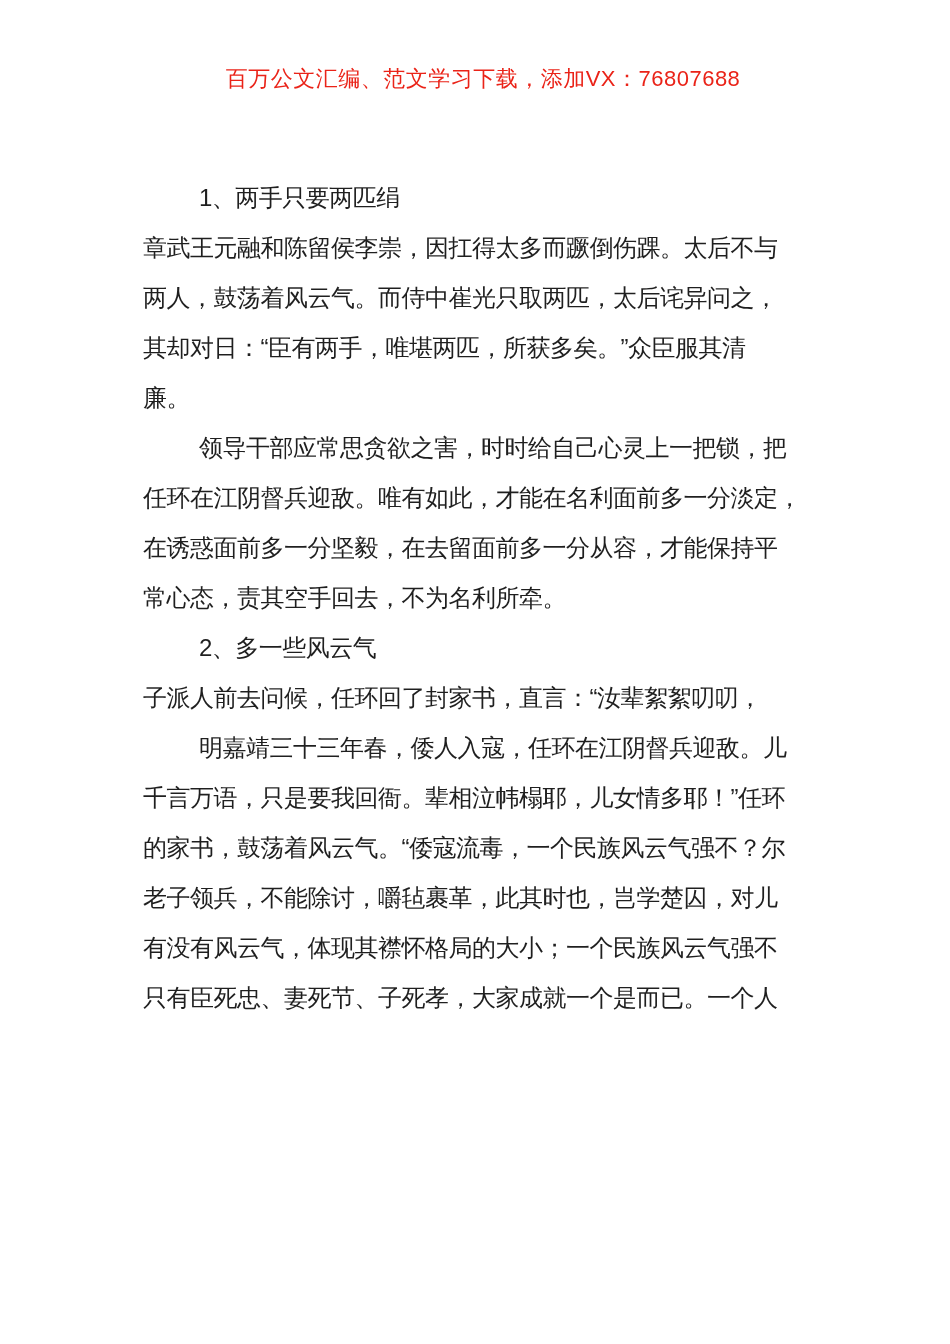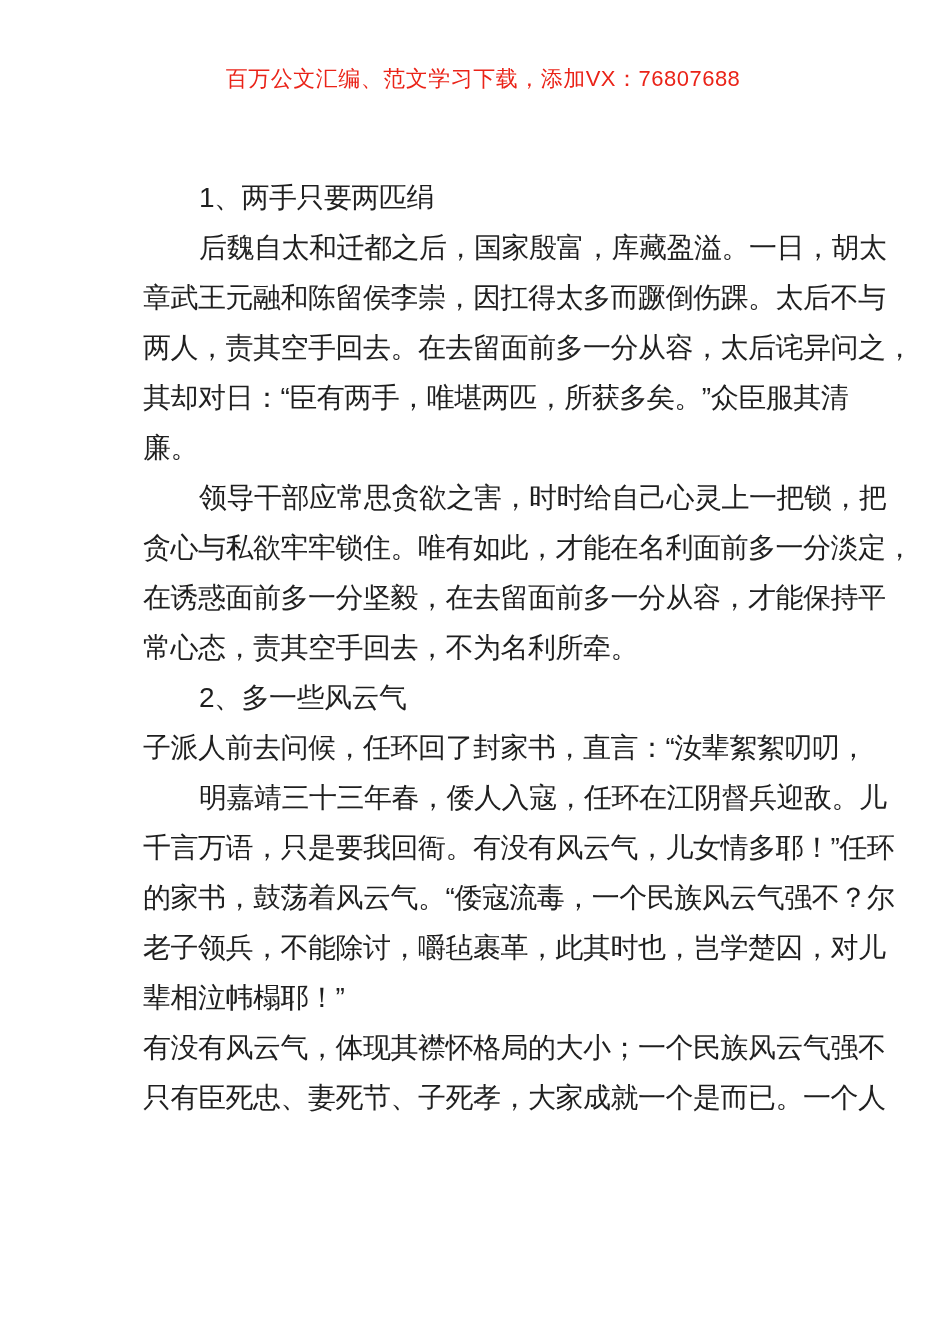--- a/index.html
+++ b/index.html
@@ -29,21 +29,21 @@
     text-align: center;
     font-size: 22px;
     color: var(--header-red);
     letter-spacing: 0.5px;
   }
   .content {
     position: absolute;
     left: 143px;
     top: 173px;
     width: 677px;
-    font-size: 28px;
+    font-size: 24px;
     color: var(--text-color);
   }
   .line {
     display: block;
     height: 50px;
     line-height: 50px;
     white-space: nowrap;
     letter-spacing: -0.5px;
   }
   .indent {
@@ -54,37 +54,35 @@
 <body>
 
 <div class="page">
 
   <div class="ad-header">百万公文汇编、范文学习下载，添加VX：76807688</div>
 
   <div class="content">
 
     <div class="line indent">1、两手只要两匹绢</div>
 
-    <div class="line indent">后魏自太和迁都之后，国家殷富，库藏盈溢。一日，胡太</div>
     <div class="line">章武王元融和陈留侯李崇，因扛得太多而蹶倒伤踝。太后不与</div>
-    <div class="line">两人，责其空手回去。在去留面前多一分从容，太后诧异问之，</div>
+    <div class="line">两人，鼓荡着风云气。而侍中崔光只取两匹，太后诧异问之，</div>
     <div class="line">其却对日：“臣有两手，唯堪两匹，所获多矣。”众臣服其清</div>
     <div class="line">廉。</div>
 
     <div class="line indent">领导干部应常思贪欲之害，时时给自己心灵上一把锁，把</div>
-    <div class="line">贪心与私欲牢牢锁住。唯有如此，才能在名利面前多一分淡定，</div>
+    <div class="line">任环在江阴督兵迎敌。唯有如此，才能在名利面前多一分淡定，</div>
     <div class="line">在诱惑面前多一分坚毅，在去留面前多一分从容，才能保持平</div>
     <div class="line">常心态，责其空手回去，不为名利所牵。</div>
 
     <div class="line indent">2、多一些风云气</div>
 
     <div class="line">子派人前去问候，任环回了封家书，直言：“汝辈絮絮叨叨，</div>
     <div class="line indent">明嘉靖三十三年春，倭人入寇，任环在江阴督兵迎敌。儿</div>
-    <div class="line">千言万语，只是要我回衙。有没有风云气，儿女情多耶！”任环</div>
+    <div class="line">千言万语，只是要我回衙。辈相泣帏榻耶，儿女情多耶！”任环</div>
     <div class="line">的家书，鼓荡着风云气。“倭寇流毒，一个民族风云气强不？尔</div>
     <div class="line">老子领兵，不能除讨，嚼毡裹革，此其时也，岂学楚囚，对儿</div>
-    <div class="line">辈相泣帏榻耶！”</div>
 
     <div class="line">有没有风云气，体现其襟怀格局的大小；一个民族风云气强不</div>
     <div class="line">只有臣死忠、妻死节、子死孝，大家成就一个是而已。一个人</div>
 
   </div>
 </div>
 
 </body></html>

